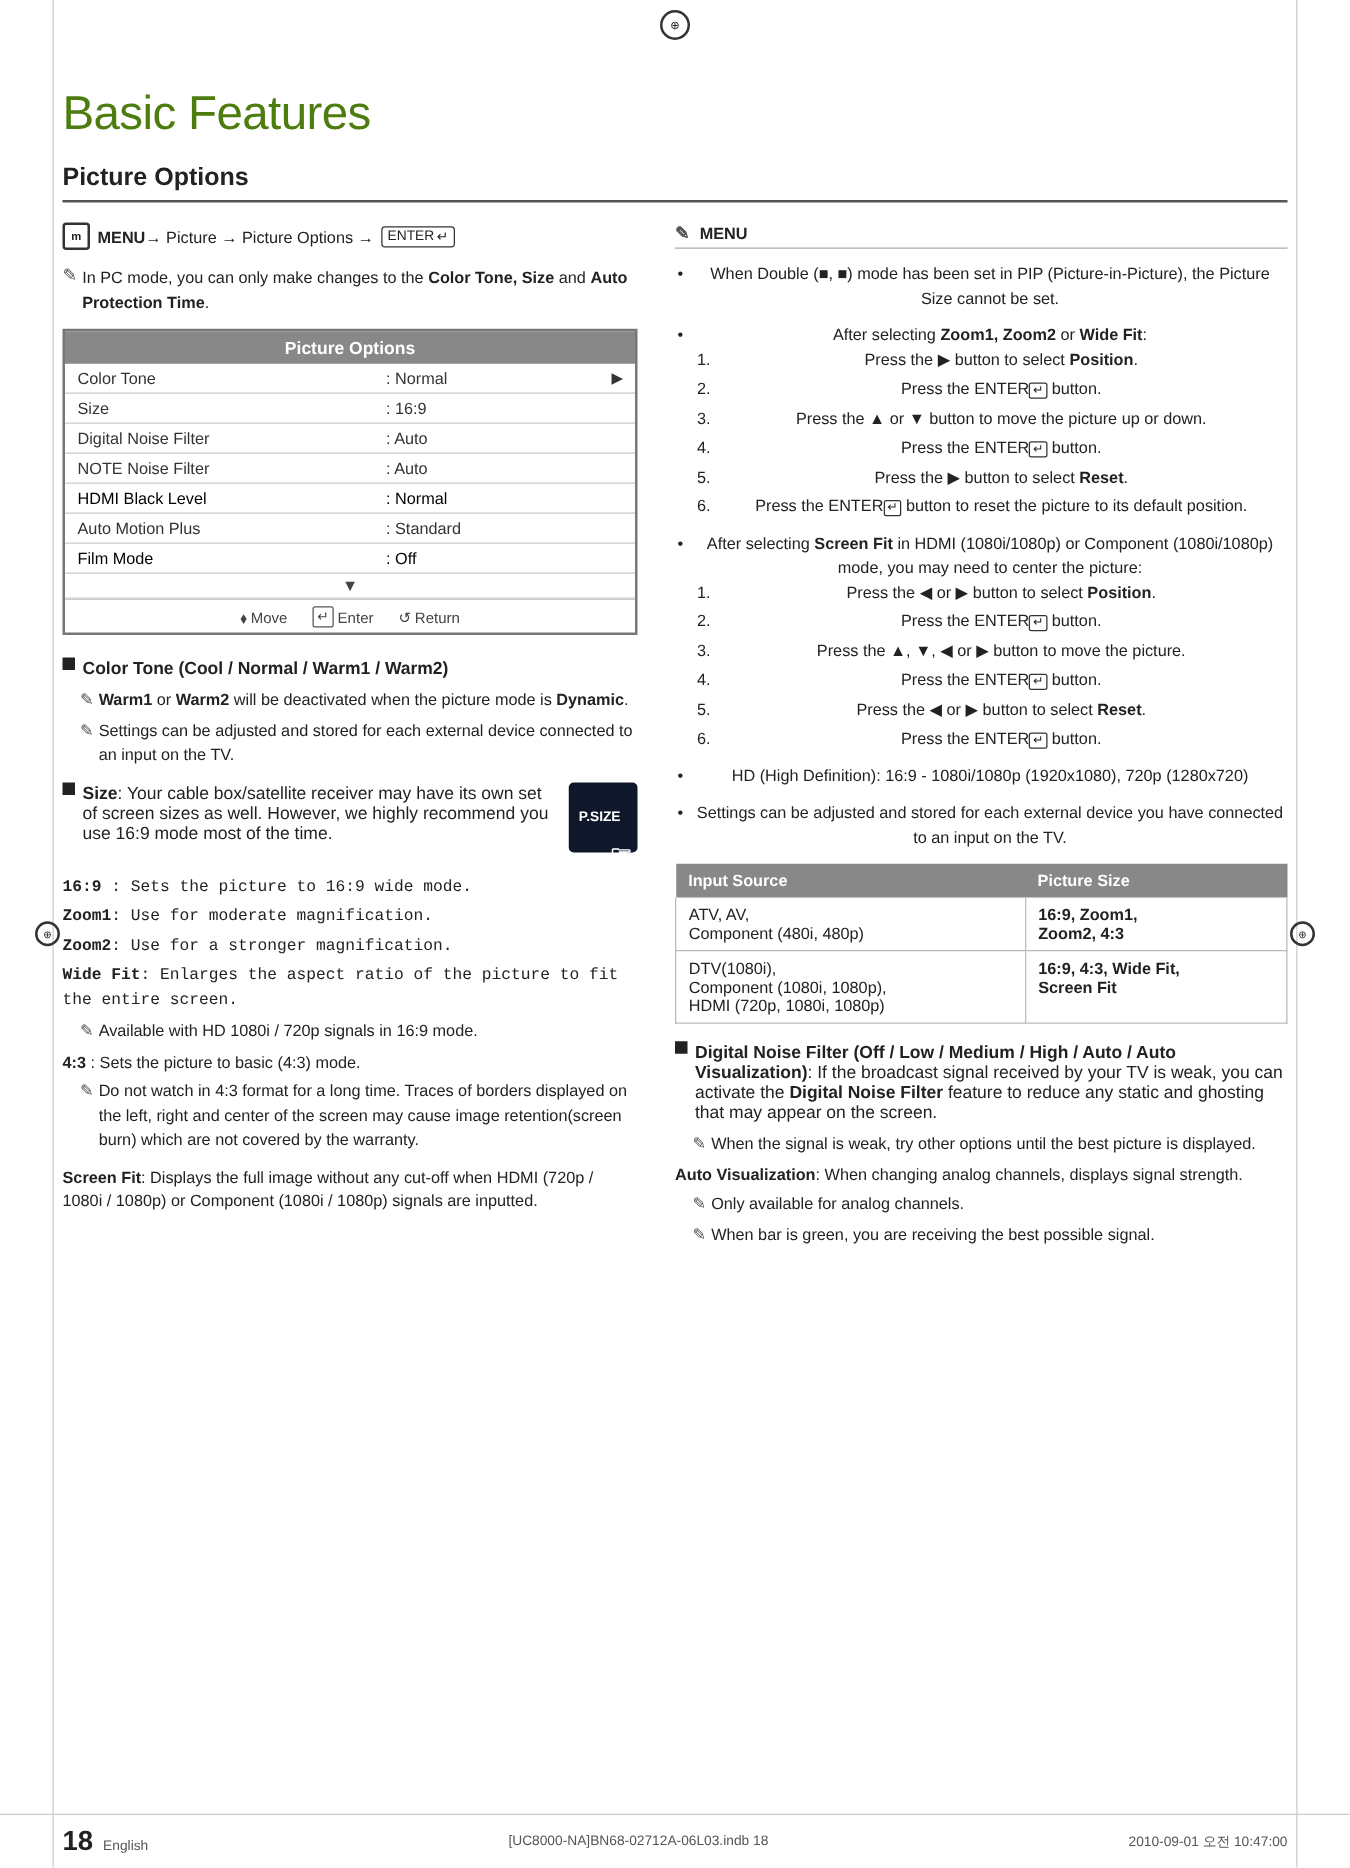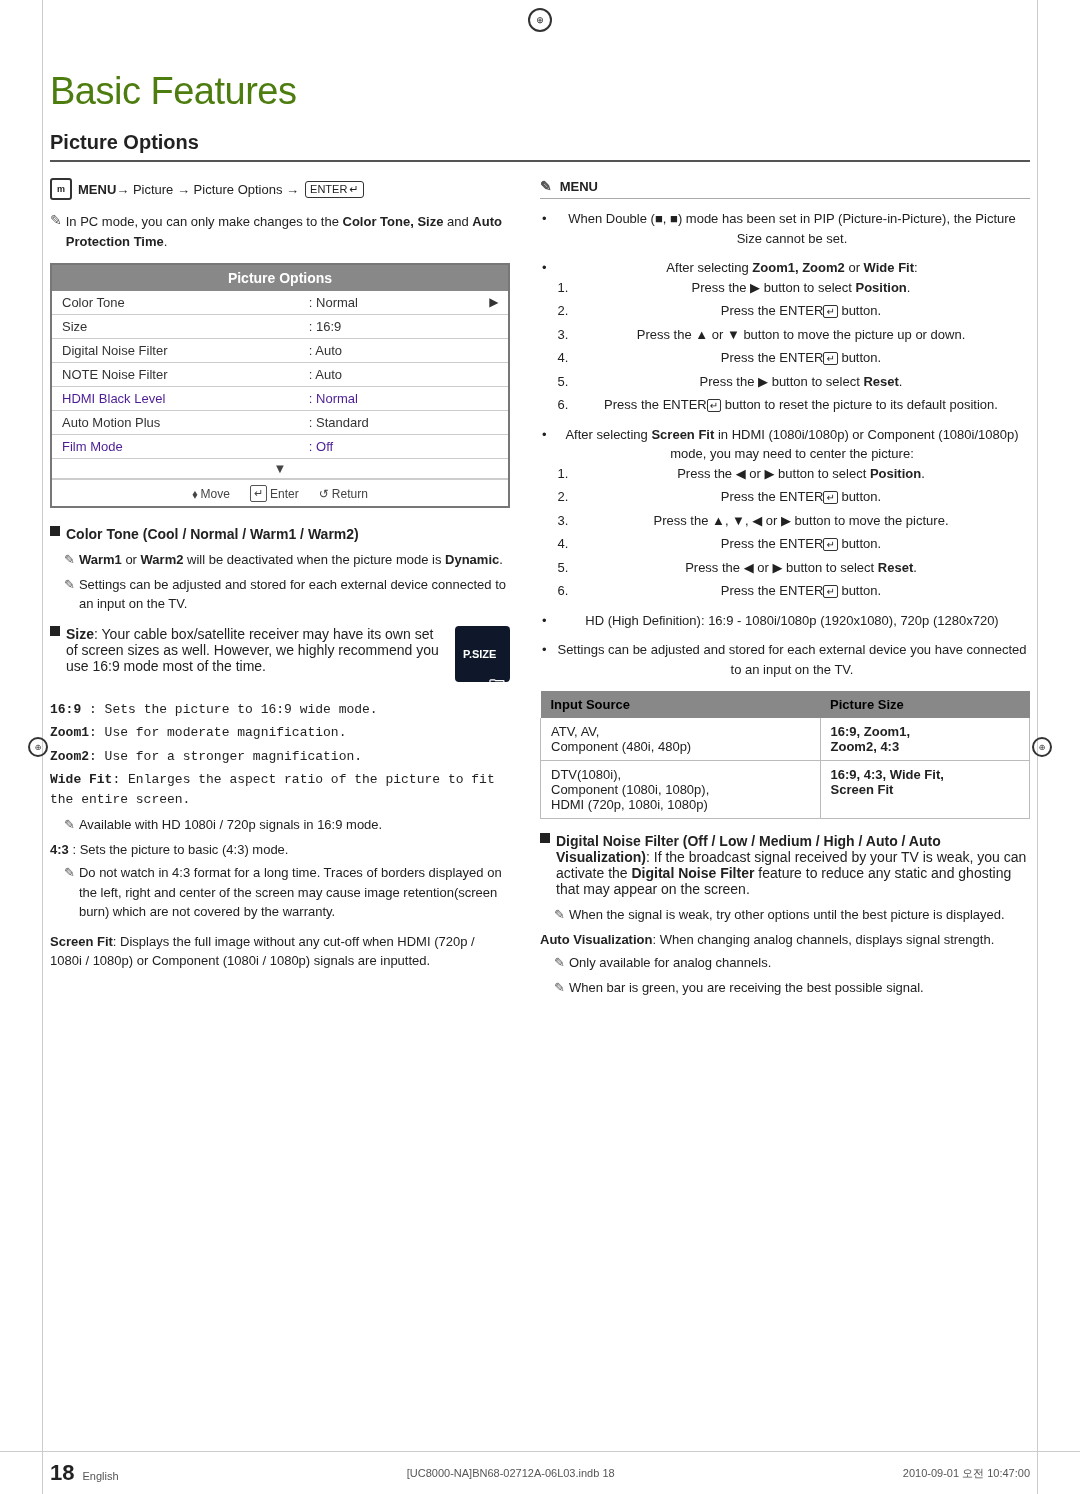--- a/index.html
+++ b/index.html
@@ -131,21 +131,21 @@
       color: #333;
     }
     .po-col-arrow {
       width: 5%;
       padding: 4px 4px;
       color: #333;
       font-size: 12px;
     }
     .po-row-grayed .po-col-name,
     .po-row-grayed .po-col-val {
-      color: #4c1d95;
+      color: #000000;
     }
     .po-footer {
       display: flex;
       justify-content: center;
       gap: 20px;
       font-size: 12px;
       padding: 5px 0 4px 0;
       color: #444;
       border-top: 1px solid #ccc;
     }
@@ -253,21 +253,21 @@
 
     
     .input-table {
       width: 100%;
       border-collapse: collapse;
       margin: 12px 0;
       font-size: 13px;
     }
     .input-table th {
       background: #888;
-      color: #000000;
+      color: #ffffff;
       padding: 6px 10px;
       text-align: left;
       font-size: 13px;
     }
     .input-table td {
       border: 1px solid #bbb;
       padding: 6px 10px;
       vertical-align: top;
     }
     .input-table tr:first-child td {

